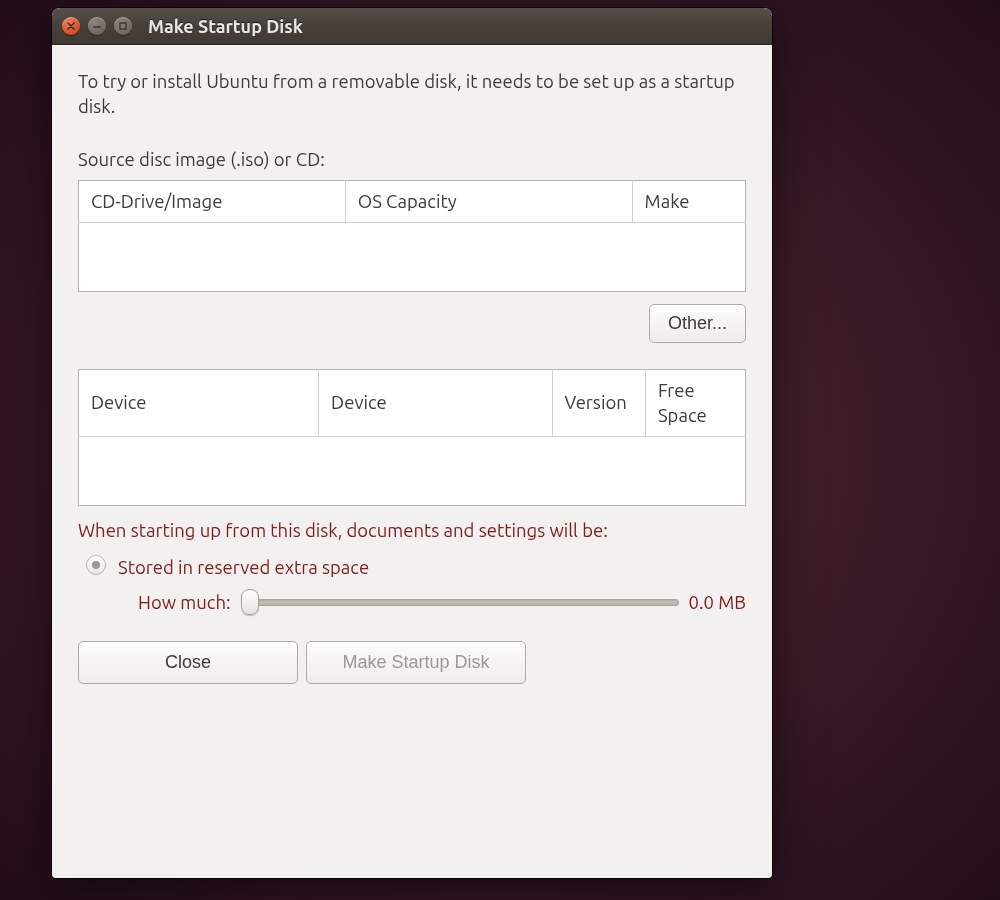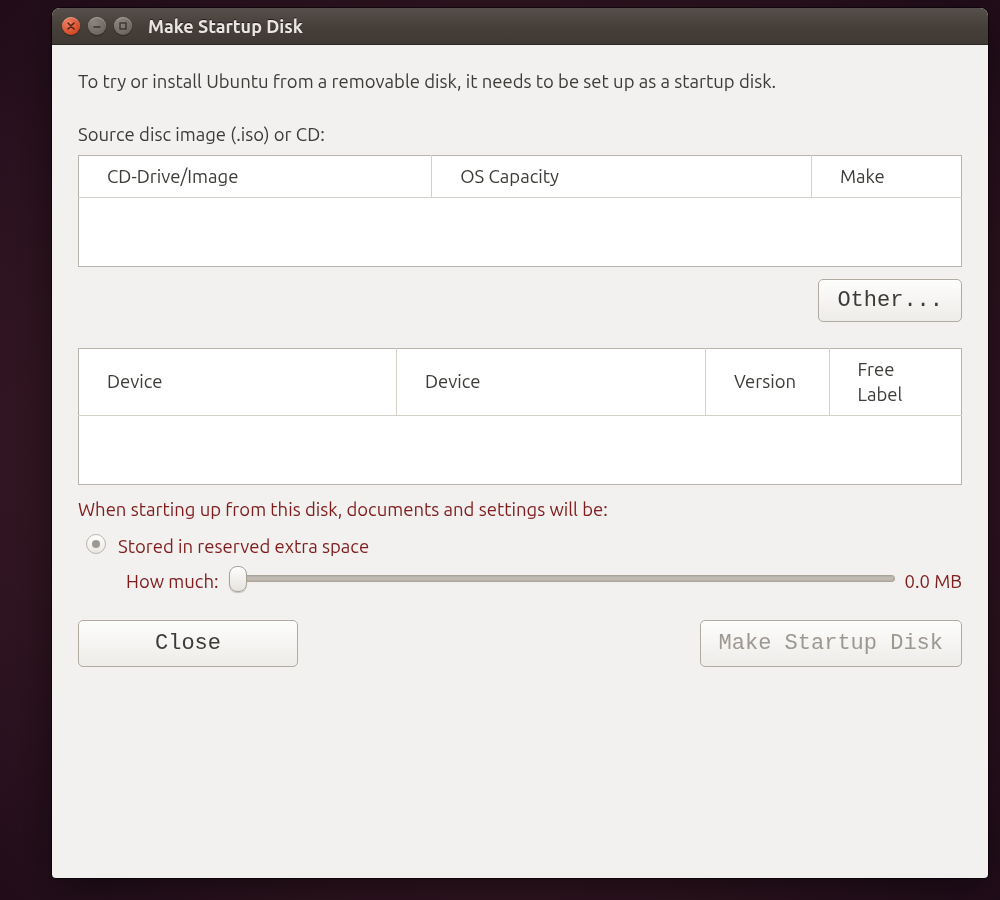--- a/index.html
+++ b/index.html
@@ -1,52 +1,52 @@
 <!DOCTYPE html>
 <html><head>
 <meta charset="utf-8">
 <style>
   html,body{margin:0;padding:0;width:1000px;height:900px;overflow:hidden;font-family:"Ubuntu","DejaVu Sans",sans-serif;}
   body{background:radial-gradient(ellipse at center,#5b2f2a 0%,#3a1a26 55%,#220d1b 100%);}
-  .window{position:absolute;left:52px;top:8px;width:936px;height:870px;background:#f2f1f0;border-radius:8px 8px 4px 4px;box-shadow:0 10px 50px rgba(0,0,0,.6),0 0 0 1px rgba(0,0,0,.55);overflow:hidden;}
+  .window{position:absolute;left:52px;top:8px;width:720px;height:870px;background:#f2f1f0;border-radius:8px 8px 4px 4px;box-shadow:0 10px 50px rgba(0,0,0,.6),0 0 0 1px rgba(0,0,0,.55);overflow:hidden;}
   .titlebar{height:36px;background:linear-gradient(to bottom,#55504b 0%,#473f3a 50%,#3f3934 100%);display:flex;align-items:center;padding:0 10px;border-bottom:1px solid #2b2623;}
   .win-btn{width:18px;height:18px;border-radius:50%;margin-right:8px;display:flex;align-items:center;justify-content:center;box-shadow:inset 0 1px 1px rgba(255,255,255,.35),0 1px 1px rgba(0,0,0,.4);}
   .btn-close{background:radial-gradient(circle at 35% 30%,#f08066,#d44a24 70%,#a83318);}
   .btn-generic{background:radial-gradient(circle at 35% 30%,#8d857d,#6f6760 70%,#5b534c);}
   .win-btn svg{width:10px;height:10px;opacity:.85;}
   .title{color:#e9e6e3;font-weight:bold;font-size:18px;margin-left:8px;text-shadow:0 -1px 0 rgba(0,0,0,.6);}
   .content{padding:24px 26px 20px;color:#3c3b37;font-size:18.5px;line-height:1.35;}
   .intro{margin-bottom:28px;}
   .label{margin-bottom:8px;}
   table.list{width:100%;border-collapse:collapse;background:#fff;border:1px solid #b8b4ad;}
-  table.list th{font-weight:normal;text-align:left;padding:8px 28px;border-right:1px solid #d4d0ca;border-bottom:1px solid #d4d0ca;background:#fff;font-size:18.5px;}
+  table.list th{font-weight:normal;text-align:left;padding:8px 12px;border-right:1px solid #d4d0ca;border-bottom:1px solid #d4d0ca;background:#fff;font-size:18.5px;}
   table.list th:last-child{border-right:none;}
   table.list td.blank{height:66px;border:0;}
   .source-table th:nth-child(1){width:40%;}
   .source-table th:nth-child(2){width:43%;}
   .source-table th:nth-child(3){width:17%;}
   .disk-table th:nth-child(1){width:36%;}
   .disk-table th:nth-child(2){width:35%;}
   .disk-table th:nth-child(3){width:14%;}
   .disk-table th:nth-child(4){width:15%;}
   .btn-row{display:flex;justify-content:flex-end;margin-top:12px;margin-bottom:26px;}
-  button.ubuntu{background:linear-gradient(to bottom,#fdfdfc,#eeece9);border:1px solid #b0aaa2;border-radius:5px;padding:8px 18px;font-size:22px;font-family:Liberation Mono, monospace;color:#3c3b37;box-shadow:inset 0 1px 0 #fff;}
+  button.ubuntu{background:linear-gradient(to bottom,#fdfdfc,#eeece9);border:1px solid #b0aaa2;border-radius:5px;padding:8px 18px;font-size:18px;font-family:Liberation Sans, sans-serif;color:#3c3b37;box-shadow:inset 0 1px 0 #fff;}
   button.disabled{color:#9c9892;}
   .persist-section{color:#7f1d1d;margin-top:12px;}
   .persist-title{margin-bottom:12px;}
   .radio-row{display:flex;margin-left:8px;margin-bottom:10px;}
   .radio{width:18px;height:18px;border-radius:50%;border:1px solid #bab5ad;background:linear-gradient(to bottom,#fff,#eae7e2);margin-right:12px;display:flex;align-items:center;justify-content:center;flex:0 0 18px;}
   .radio.selected::after{content:"";width:8px;height:8px;border-radius:50%;background:#9c9892;}
-  .slider-row{display:flex;align-items:flex-start;margin-left:48px;margin-top:4px;margin-bottom:18px;}
+  .slider-row{display:flex;align-items:center;margin-left:60px;margin-top:4px;margin-bottom:18px;}
   .slider-label{margin-right:10px;white-space:nowrap;}
   .slider{flex:1;position:relative;height:20px;display:flex;align-items:center;}
   .slider-track{height:5px;width:100%;background:linear-gradient(to bottom,#cfcac2,#b8b2a9);border-radius:3px;border:1px solid #aaa49b;box-shadow:inset 0 1px 2px rgba(0,0,0,.15);}
   .slider-thumb{position:absolute;left:0;width:16px;height:24px;border-radius:8px;background:linear-gradient(to bottom,#fdfdfc,#e6e3de);border:1px solid #a8a299;box-shadow:0 1px 1px rgba(0,0,0,.2);}
   .slider-value{margin-left:10px;white-space:nowrap;}
-  .footer{display:flex;justify-content:space-between;gap:8px;margin-top:26px;}
+  .footer{display:flex;justify-content:flex-start;gap:8px;margin-top:26px;}
   .footer button.ubuntu{min-width:220px;padding:10px 18px;}
 </style>
 </head>
 <body>
 
 <div class="window">
 
   <div class="titlebar">
     <div class="win-btn btn-close">
       <svg viewBox="0 0 10 10">
@@ -87,21 +87,21 @@
     <div class="btn-row">
       <button class="ubuntu">Other...</button>
     </div>
 
     <table class="list disk-table">
       <thead>
           <tr>
         <th>Device</th>
         <th>Device</th>
         <th>Version</th>
-        <th>Free Label</th>
+        <th>Free Space</th>
       </tr>
         </thead>
       <tbody>
           <tr>
             <td class="blank" colspan="4"></td>
           </tr>
         </tbody>
     </table>
 
     <div class="persist-section">

